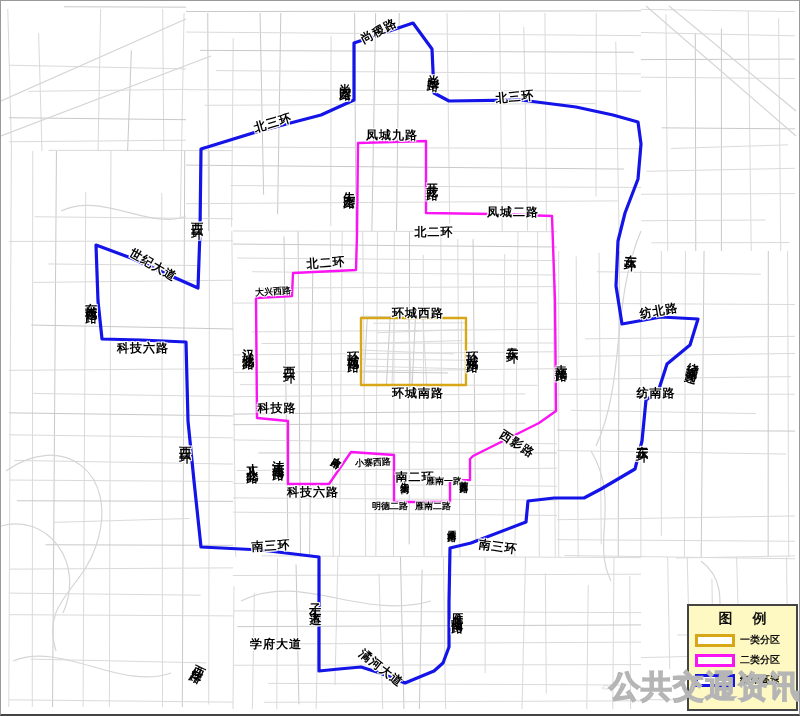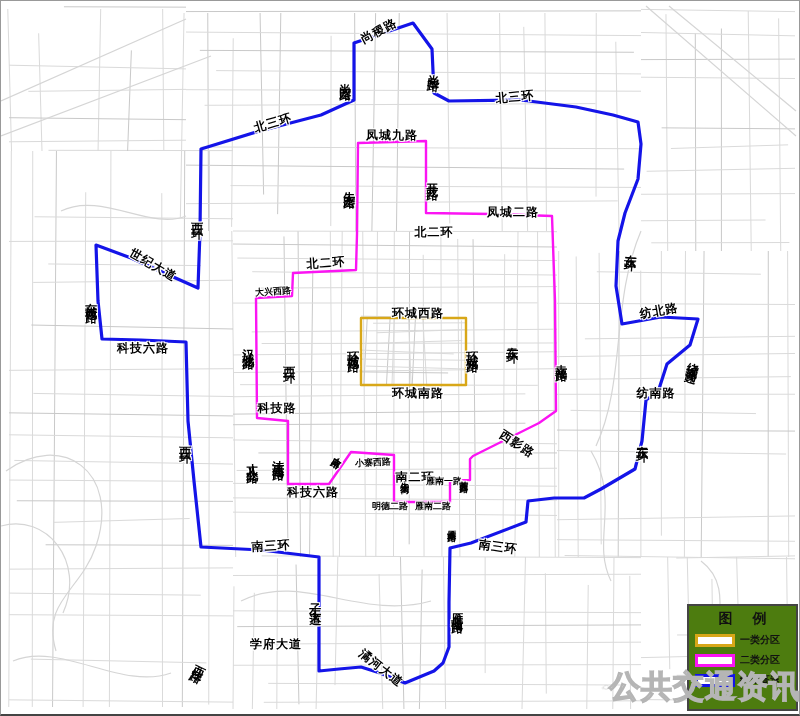--- a/index.html
+++ b/index.html
@@ -13,21 +13,21 @@
   .rl{
     position:absolute;color:#000;font-weight:bold;font-size:12px;line-height:1.05;
     white-space:nowrap;letter-spacing:1px;
     text-shadow:-1px -1px 0 #fff,1px -1px 0 #fff,-1px 1px 0 #fff,1px 1px 0 #fff,0 0 2px #fff;
   }
   .rl.v{writing-mode:vertical-rl;text-orientation:upright;letter-spacing:3px;}
   .rl.s{font-size:9px;letter-spacing:0;}
   .rl.v.s{letter-spacing:1px;}
   .legend{
     position:absolute;left:686px;top:603px;width:111px;height:107px;
-    background:#4d7c0f;border:2px solid #444;box-sizing:border-box;padding:4px 6px 0 6px;
+    background:#fef9c3;border:2px solid #444;box-sizing:border-box;padding:4px 6px 0 6px;
   }
   .legend-title{
     text-align:center;font-weight:bold;font-size:14px;letter-spacing:8px;
     padding-left:8px;margin-bottom:5px;color:#111;
   }
   .legend-item{display:flex;align-items:center;margin-bottom:6px;}
   .lg-swatch{width:34px;height:7px;background:#fff;border:3px solid #000;margin-right:5px;flex:none;}
   .lg-label{font-size:10px;font-weight:bold;color:#111;white-space:nowrap;}
   .watermark{
     position:absolute;left:600px;top:660px;width:200px;height:52px;z-index:5;

